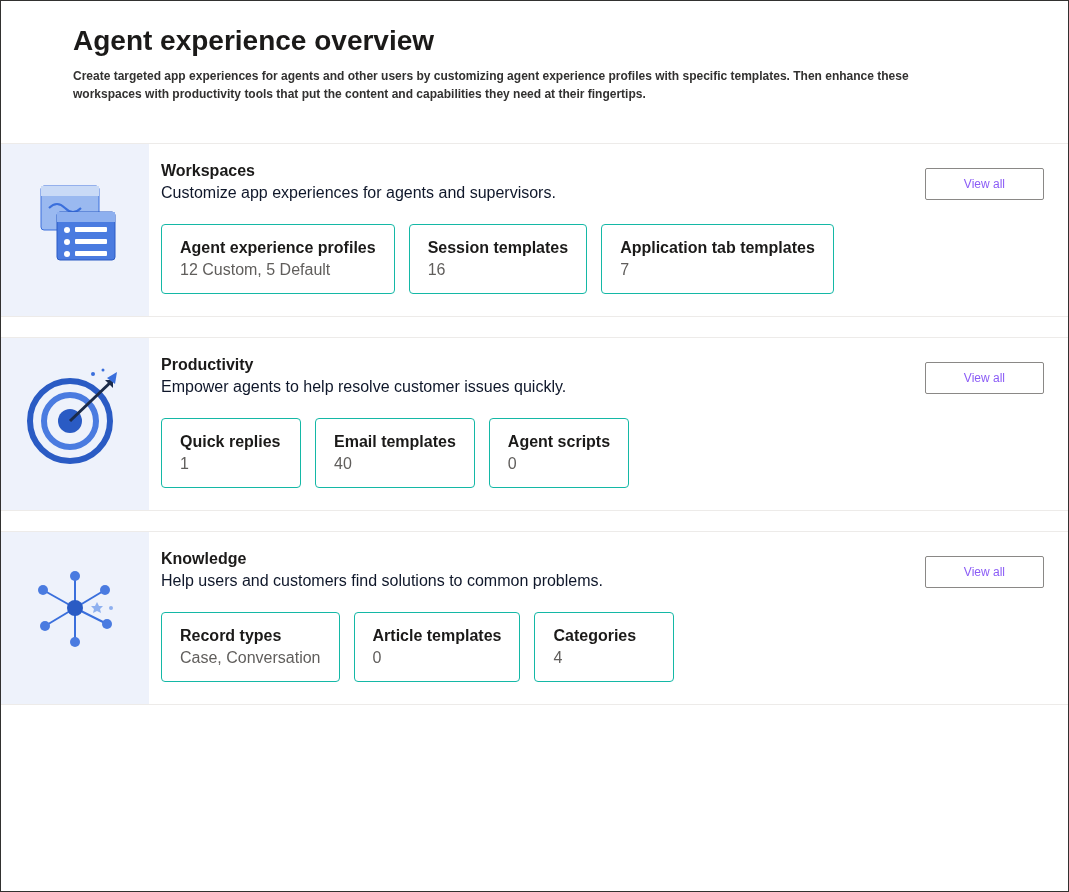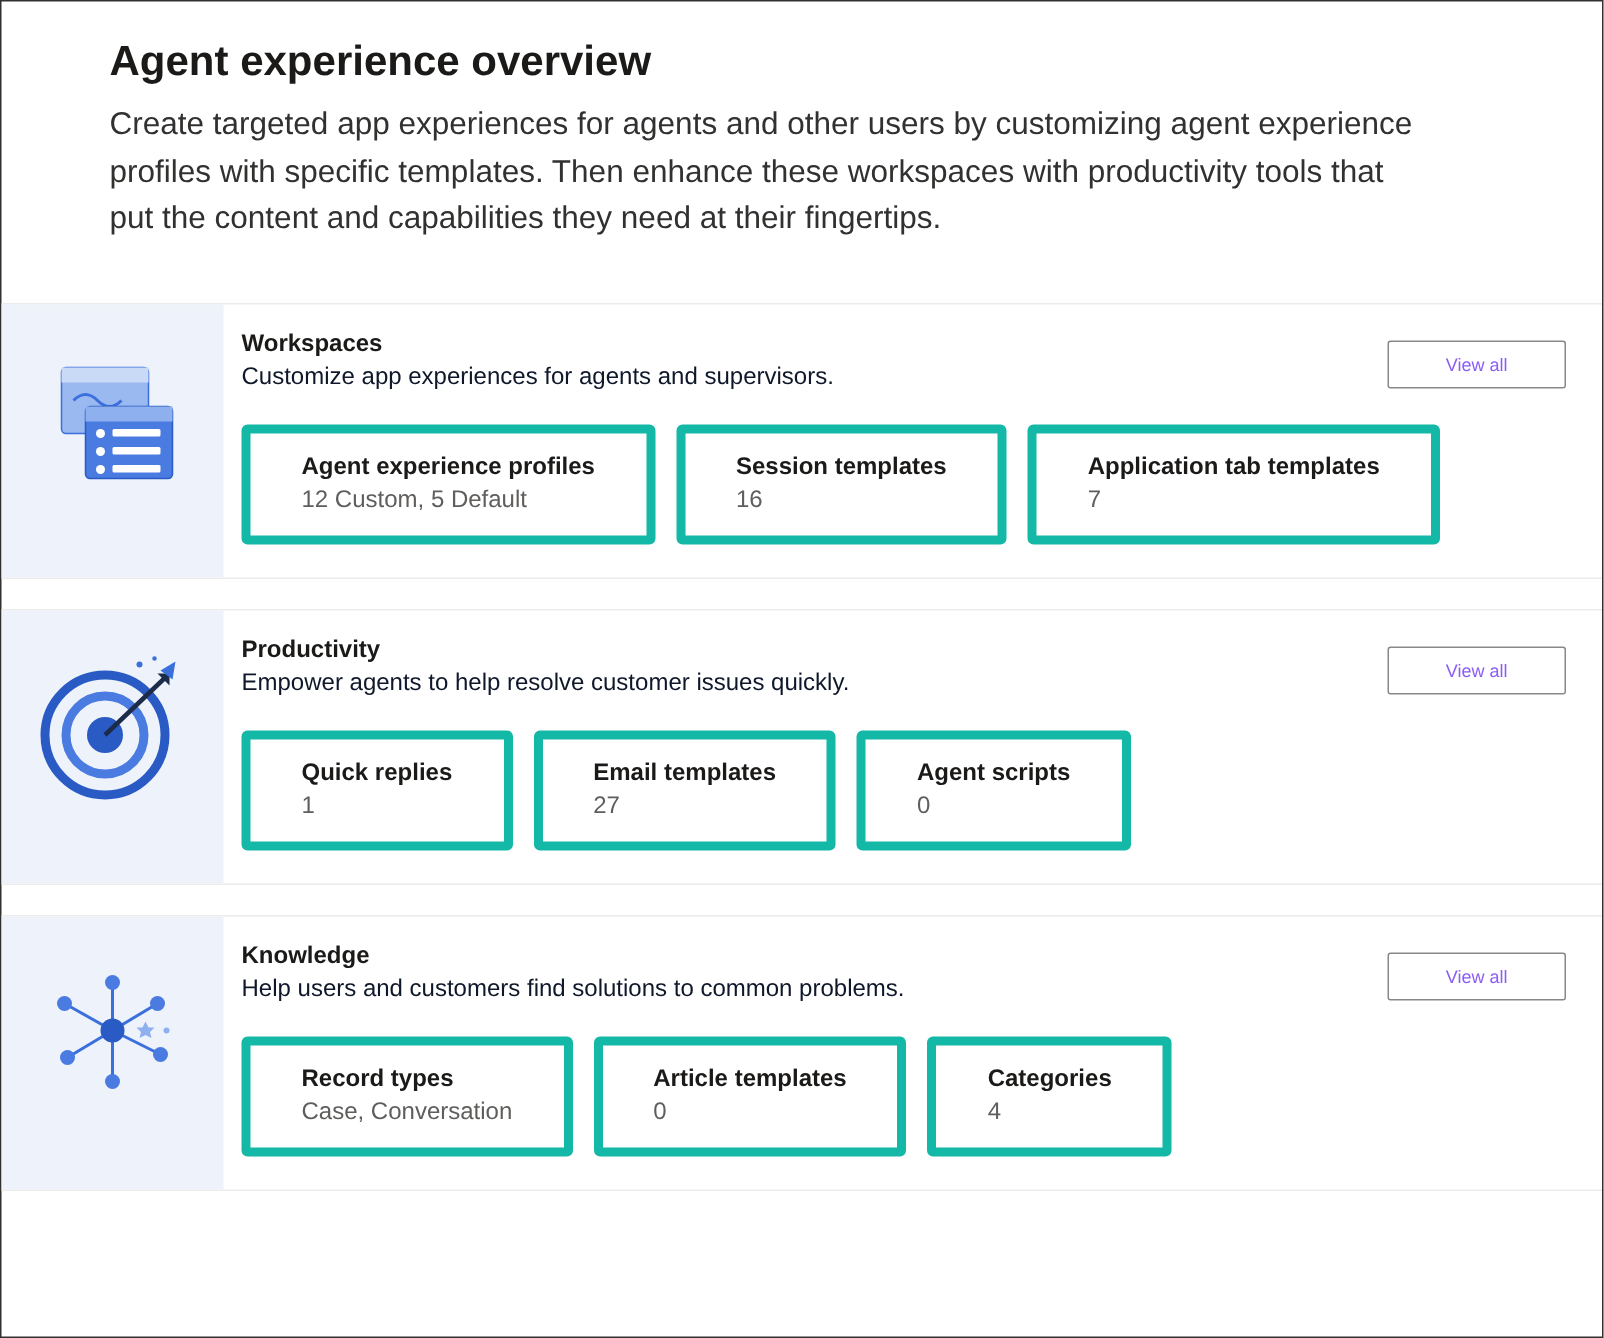--- a/index.html
+++ b/index.html
@@ -15,24 +15,25 @@
     .header {
       padding: 24px 72px 20px 72px;
     }
     .page-title {
       font-size: 28px;
       font-weight: 600;
       color: #1b1a19;
       margin-bottom: 10px;
     }
     .page-description {
-      font-size: 21px;
+      font-size: 12px;
       color: #323130;
       line-height: 1.5;
       max-width: 880px;
+      font-weight: bold;
     }
     .section {
       background: #ffffff;
       border-top: 1px solid #edebe9;
       border-bottom: 1px solid #edebe9;
       display: flex;
       margin-top: 20px;
     }
     .section-icon-col {
       width: 148px;
@@ -74,23 +75,23 @@
       white-space: nowrap;
       margin-top: 6px;
     }
     .card-row {
       display: flex;
       gap: 14px;
       margin-top: 22px;
       flex-wrap: wrap;
     }
     .card {
-      border: 6px solid #14b8a6;
+      border: 1px solid #14b8a6;
       border-radius: 4px;
-      padding: 14px 34px;
+      padding: 14px 18px;
       min-width: 140px;
       cursor: pointer;
       background: #fff;
     }
     .card-title {
       font-size: 16px;
       font-weight: 600;
       color: #1b1a19;
       margin-bottom: 4px;
     }
@@ -191,21 +192,21 @@
       </div>
       <button class="view-all-btn">View all</button>
     </div>
     <div class="card-row">
       <div class="card">
         <div class="card-title">Quick replies</div>
         <div class="card-value">1</div>
       </div>
       <div class="card">
         <div class="card-title">Email templates</div>
-        <div class="card-value">27</div>
+        <div class="card-value">40</div>
       </div>
       <div class="card">
         <div class="card-title">Agent scripts</div>
         <div class="card-value">0</div>
       </div>
     </div>
   </div>
 </div>
 
 <div class="section">

